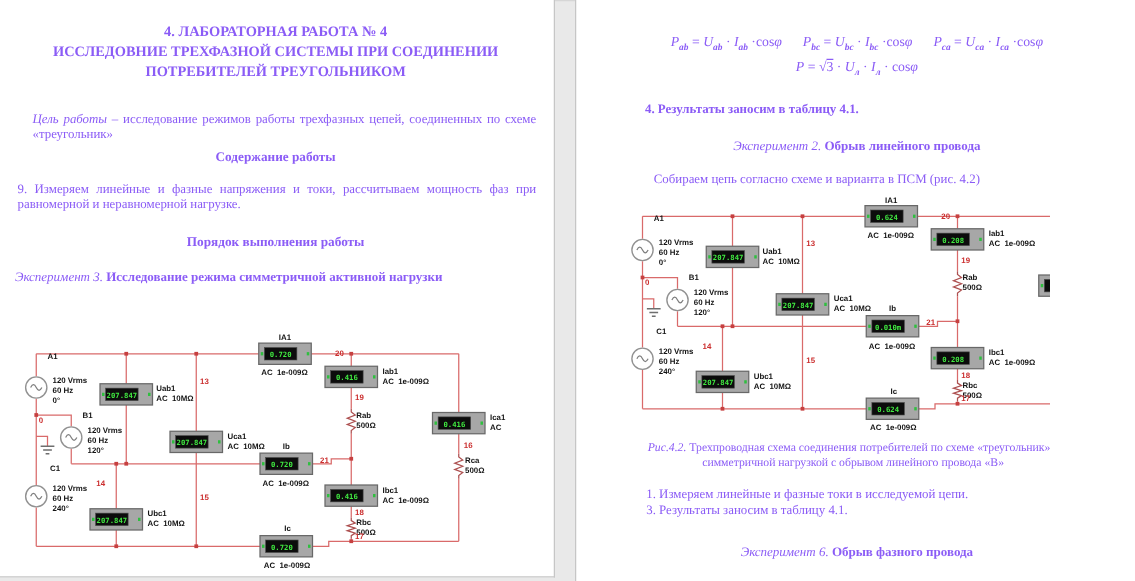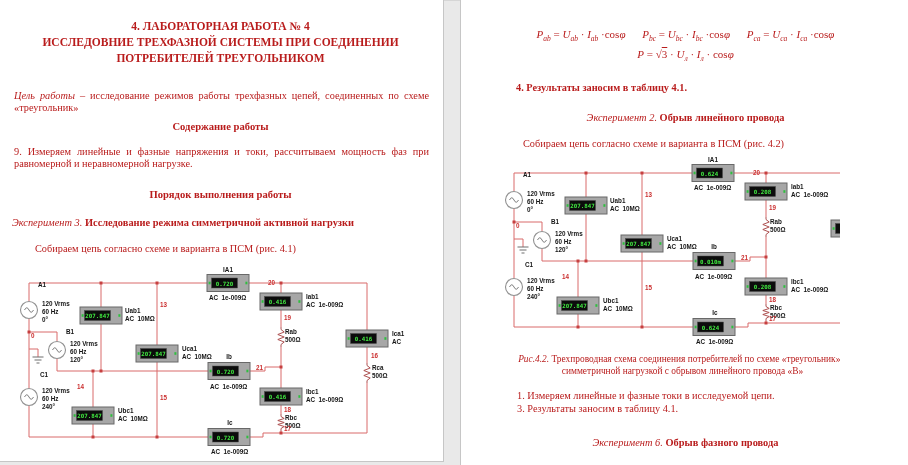--- a/index.html
+++ b/index.html
@@ -1,33 +1,33 @@
 <!DOCTYPE html>
 <html><head>
 <meta charset="utf-8">
 <style>
   html,body{margin:0;padding:0;}
   #screen{position:relative;width:840px;height:465px;background:#e9e9e9;overflow:hidden;
-          font-family:"Liberation Serif",serif;color:#b91c1c;}
+          font-family:"Liberation Serif",serif;color:#8b5cf6;}
   #topline{position:absolute;left:0;top:0;width:908px;height:1px;background:#d6d6d6;}
   .page{position:absolute;top:0;background:#ffffff;box-sizing:border-box;}
   #page-left{left:-2px;width:446px;height:462px;border-right:1px solid #c6c6c6;border-bottom:1px solid #c6c6c6;}
   #page-right{left:460px;width:450px;height:470px;border-left:1px solid #c6c6c6;}
   .abs{position:absolute;}
   .title{left:0;right:0;text-align:center;font-weight:bold;font-size:11.5px;line-height:16px;}
   .heading{left:0;right:0;text-align:center;font-weight:bold;font-size:10.6px;}
   .body-text{font-size:10.3px;line-height:11.8px;}
   .just{text-align:justify;}
   .exp-line{font-size:10.4px;}
   .exp-line i{font-style:italic;}
   .exp-line b{font-weight:bold;}
   .caption{font-size:9.4px;line-height:12px;text-align:center;font-family:Liberation Serif, serif;}
   .formula{left:0;right:0;text-align:center;font-size:11px;}
   .formula i{font-style:italic;}
-  .formula sub{font-size:7.5px;font-style:italic;}
+  .formula sub{font-size:7.5px;font-style:italic;font-weight:bold;}
   .fterm{margin:0 7px;}
   .sqrt-val{text-decoration:overline;}
   svg{position:absolute;overflow:visible;}
   .wire{stroke:#d96a6a;stroke-width:1;fill:none;}
   .dot{fill:#c64040;}
   .src-circle{fill:#ffffff;stroke:#919191;stroke-width:1.1;}
   .src-sine{fill:none;stroke:#7d7d7d;stroke-width:1;}
   .gnd{stroke:#6e6e6e;stroke-width:1.2;}
   .meter-body{fill:#a7a7a7;stroke:#686868;stroke-width:1;}
   .meter-screen{fill:#0c0c0c;stroke:#4c4c4c;stroke-width:0.5;}
@@ -43,35 +43,34 @@
 <div id="screen">
   <div id="topline"></div>
 
   <div id="page-left" class="page">
     <div class="abs title" style="top:18px;">
       <div>4.  ЛАБОРАТОРНАЯ РАБОТА № 4</div>
       <div>ИССЛЕДОВНИЕ ТРЕХФАЗНОЙ СИСТЕМЫ ПРИ СОЕДИНЕНИИ</div>
       <div>ПОТРЕБИТЕЛЕЙ ТРЕУГОЛЬНИКОМ</div>
     </div>
 
-    <div class="abs body-text just" style="left:16px;right:14px;top:90px;">
+    <div class="abs body-text just" style="left:28px;right:14px;top:90px;">
       <i>Цель работы</i><span> – исследование режимов работы трехфазных цепей, соединенных по схеме «треугольник»</span>
     </div>
 
     <div class="abs heading" style="top:121px;">Содержание работы</div>
 
     <div class="abs body-text just" style="left:16px;right:14px;top:146px;">9.   Измеряем линейные и фазные напряжения и токи, рассчитываем мощность фаз при равномерной и неравномерной нагрузке.</div>
 
     <div class="abs heading" style="top:189px;">Порядок выполнения работы</div>
 
     <div class="abs exp-line" style="left:14px;top:217px;">
       <i>Эксперимент 3.</i><b> Исследование режима симметричной активной нагрузки</b>
     </div>
 
-    <div class="abs body-text" style="left:37px;top:243px;">Собираем цепь согласно схеме и варианта в  ПСМ (рис. 4.1)</div>
 
     <svg id="circuit-41" width="400" height="194" viewBox="0 -8 400 194" style="left:17px;top:265px;">
         <polyline points="14,10 192,10" class="wire"></polyline>
         <polyline points="234,10 352,10" class="wire"></polyline>
         <polyline points="14,10 14,28" class="wire"></polyline>
         <polyline points="14,46 14,115" class="wire"></polyline>
         <polyline points="14,133 14,164" class="wire"></polyline>
         <polyline points="14,164 193,164" class="wire"></polyline>
         <polyline points="235,164 248,164 248,160 352,160" class="wire"></polyline>
         <polyline points="352,10 352,57" class="wire"></polyline>

